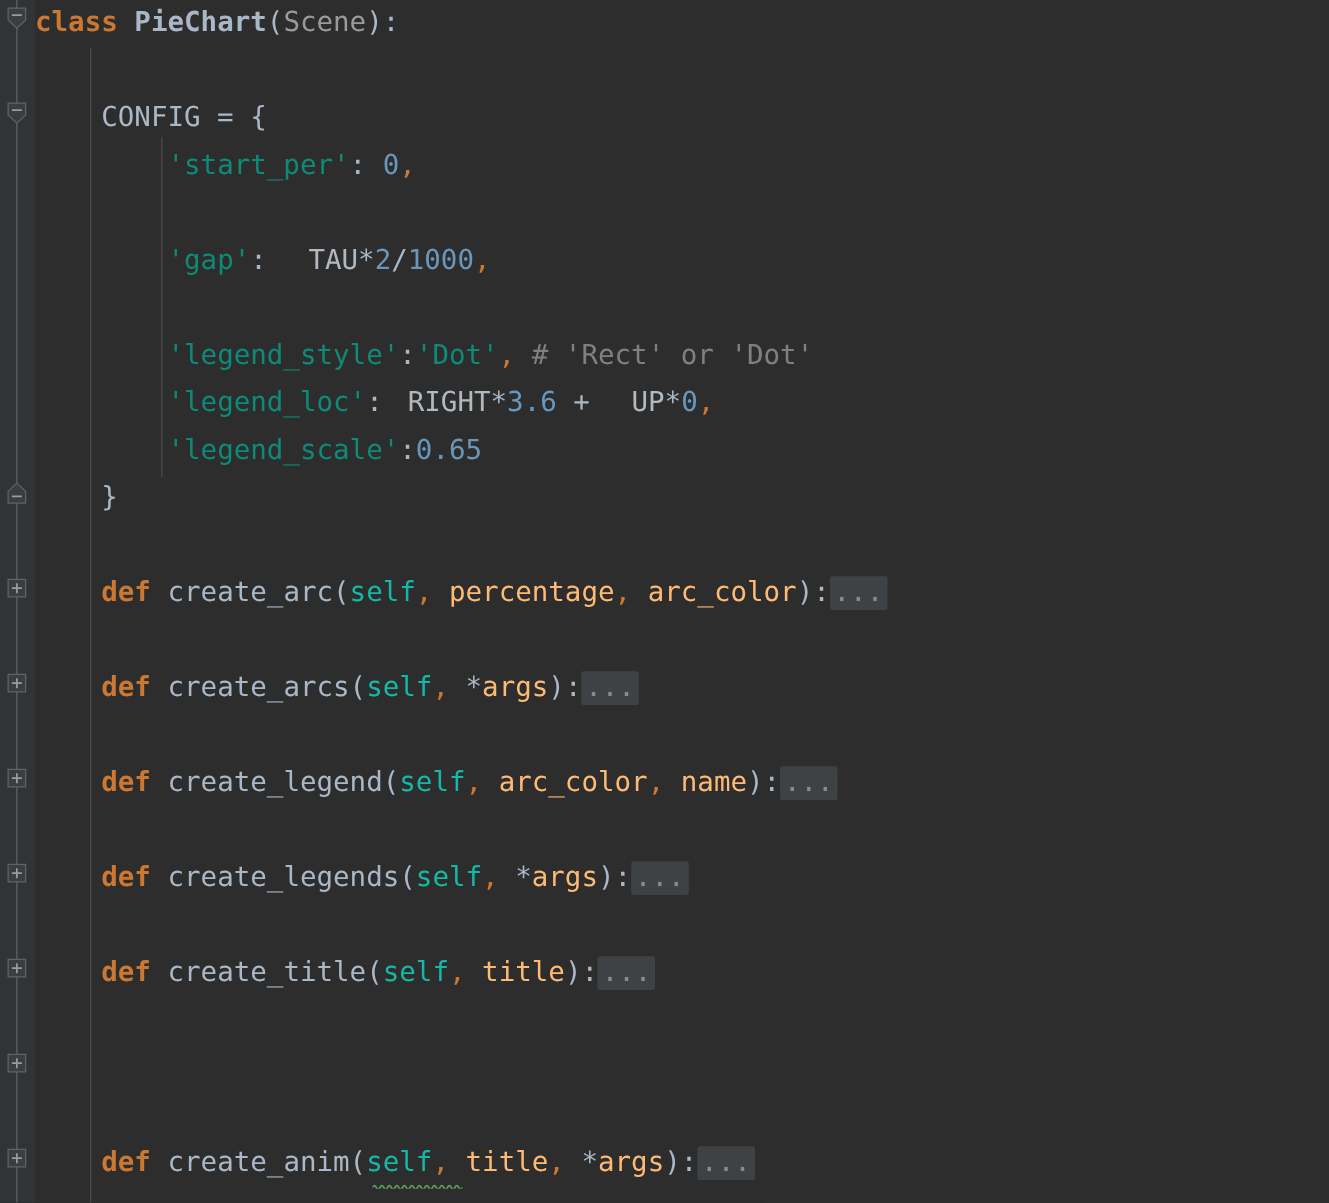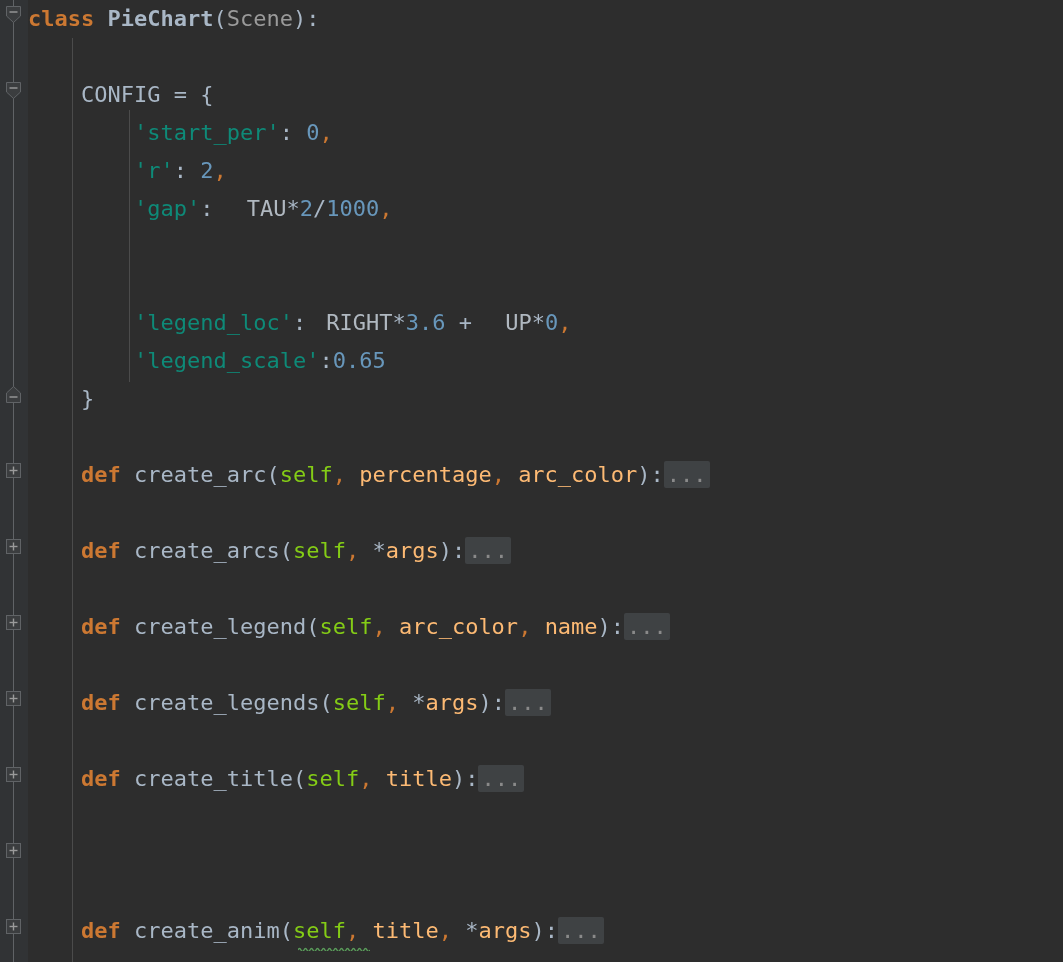--- a/index.html
+++ b/index.html
@@ -75,21 +75,21 @@
 
   
   .kw       { color: #cc7832; font-weight: bold; }
   .clsname  { color: #a9b7c6; font-weight: bold; }
   .fnname   { color: #a9b7c6; }
   .base     { color: #9a9a9a; }
   .plain    { color: #a9b7c6; }
   .str      { color: #0e8a78; }
   .num      { color: #6897bb; }
   .comma    { color: #cc7832; }
-  .self     { color: #84cc16; margin-top: 22px; }
+  .self     { color: #14b8a6; margin-top: 22px; }
   .param    { color: #fdba74; }
   .comment  { color: #808080; }
   .const    { color: #b0b8c0; margin-left: 20px; }
   .brace    { color: #a9b7c6; }
 
   .fold-dots {
     background: #3f4244;
     color: #8a8a8a;
     border-radius: 2px;
     padding: 1px 3px;
@@ -178,22 +178,22 @@
       </div>
     </div>
 
   <div id="code">
       <div class="indent-guide" style="left: 44px; top: 38px; height: 924px;"></div>
       <div class="indent-guide" style="left: 101px; top: 110px; height: 272px;"></div>
       <div class="line" style="top: 0px;"><span class="kw">class</span><span class="plain"> </span><span class="clsname">PieChart</span><span class="plain">(</span><span class="base">Scene</span><span class="plain">):</span></div>
       <div class="line" style="top: 38px;"></div>
       <div class="line" style="top: 76px;"><span class="plain">    CONFIG = {</span></div>
       <div class="line" style="top: 114px;"><span class="plain">        </span><span class="str">'start_per'</span><span class="plain">: </span><span class="num">0</span><span class="comma">,</span></div>
-      <div class="line" style="top: 152px;"><span class="plain">        </span><span class="str">'r'</span><span class="plain">: </span><span class="num">2</span><span class="comma">,</span></div>
       <div class="line" style="top: 190px;"><span class="plain">        </span><span class="str">'gap'</span><span class="plain">: </span><span class="const">TAU</span><span class="plain">*</span><span class="num">2</span><span class="plain">/</span><span class="num">1000</span><span class="comma">,</span></div>
+      <div class="line" style="top: 266px;"><span class="plain">        </span><span class="str">'legend_style'</span><span class="plain">:</span><span class="str">'Dot'</span><span class="comma">,</span><span class="plain"> </span><span class="comment"># 'Rect' or 'Dot'</span></div>
       <div class="line" style="top: 304px;"><span class="plain">        </span><span class="str">'legend_loc'</span><span class="plain">:</span><span class="const">RIGHT</span><span class="plain">*</span><span class="num">3.6</span><span class="plain"> + </span><span class="const">UP</span><span class="plain">*</span><span class="num">0</span><span class="comma">,</span></div>
       <div class="line" style="top: 342px;"><span class="plain">        </span><span class="str">'legend_scale'</span><span class="plain">:</span><span class="num">0.65</span></div>
       <div class="line" style="top: 380px;"><span class="brace">    }</span></div>
       <div class="line" style="top: 418px;"></div>
       <div class="line" style="top: 456px;"><span class="plain">    </span><span class="kw">def</span><span class="plain"> </span><span class="fnname">create_arc</span><span class="plain">(</span><span class="self">self</span><span class="comma">,</span><span class="plain"> </span><span class="param">percentage</span><span class="comma">,</span><span class="plain"> </span><span class="param">arc_color</span><span class="plain">):</span><span class="fold-dots">...</span></div>
       <div class="line" style="top: 494px;"></div>
       <div class="line" style="top: 532px;"><span class="plain">    </span><span class="kw">def</span><span class="plain"> </span><span class="fnname">create_arcs</span><span class="plain">(</span><span class="self">self</span><span class="comma">,</span><span class="plain"> *</span><span class="param">args</span><span class="plain">):</span><span class="fold-dots">...</span></div>
       <div class="line" style="top: 570px;"></div>
       <div class="line" style="top: 608px;"><span class="plain">    </span><span class="kw">def</span><span class="plain"> </span><span class="fnname">create_legend</span><span class="plain">(</span><span class="self">self</span><span class="comma">,</span><span class="plain"> </span><span class="param">arc_color</span><span class="comma">,</span><span class="plain"> </span><span class="param">name</span><span class="plain">):</span><span class="fold-dots">...</span></div>
       <div class="line" style="top: 646px;"></div>

